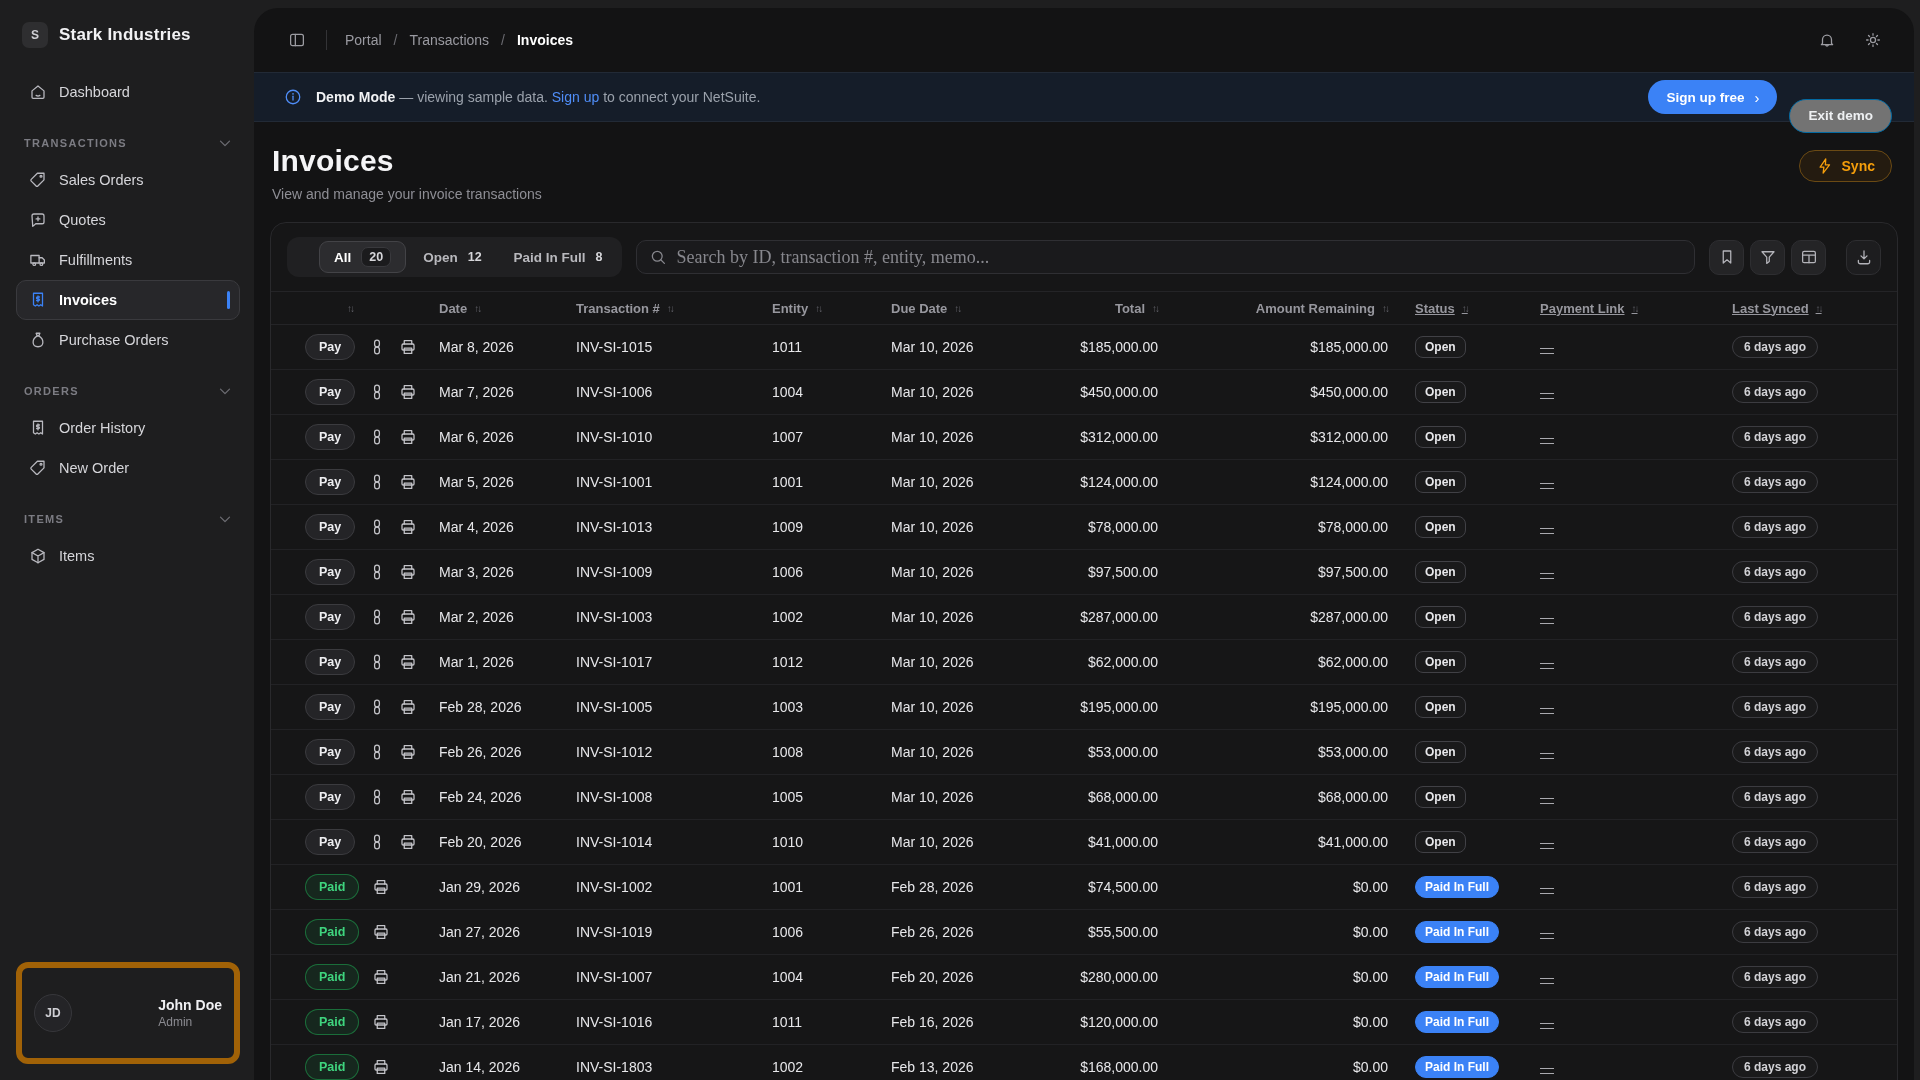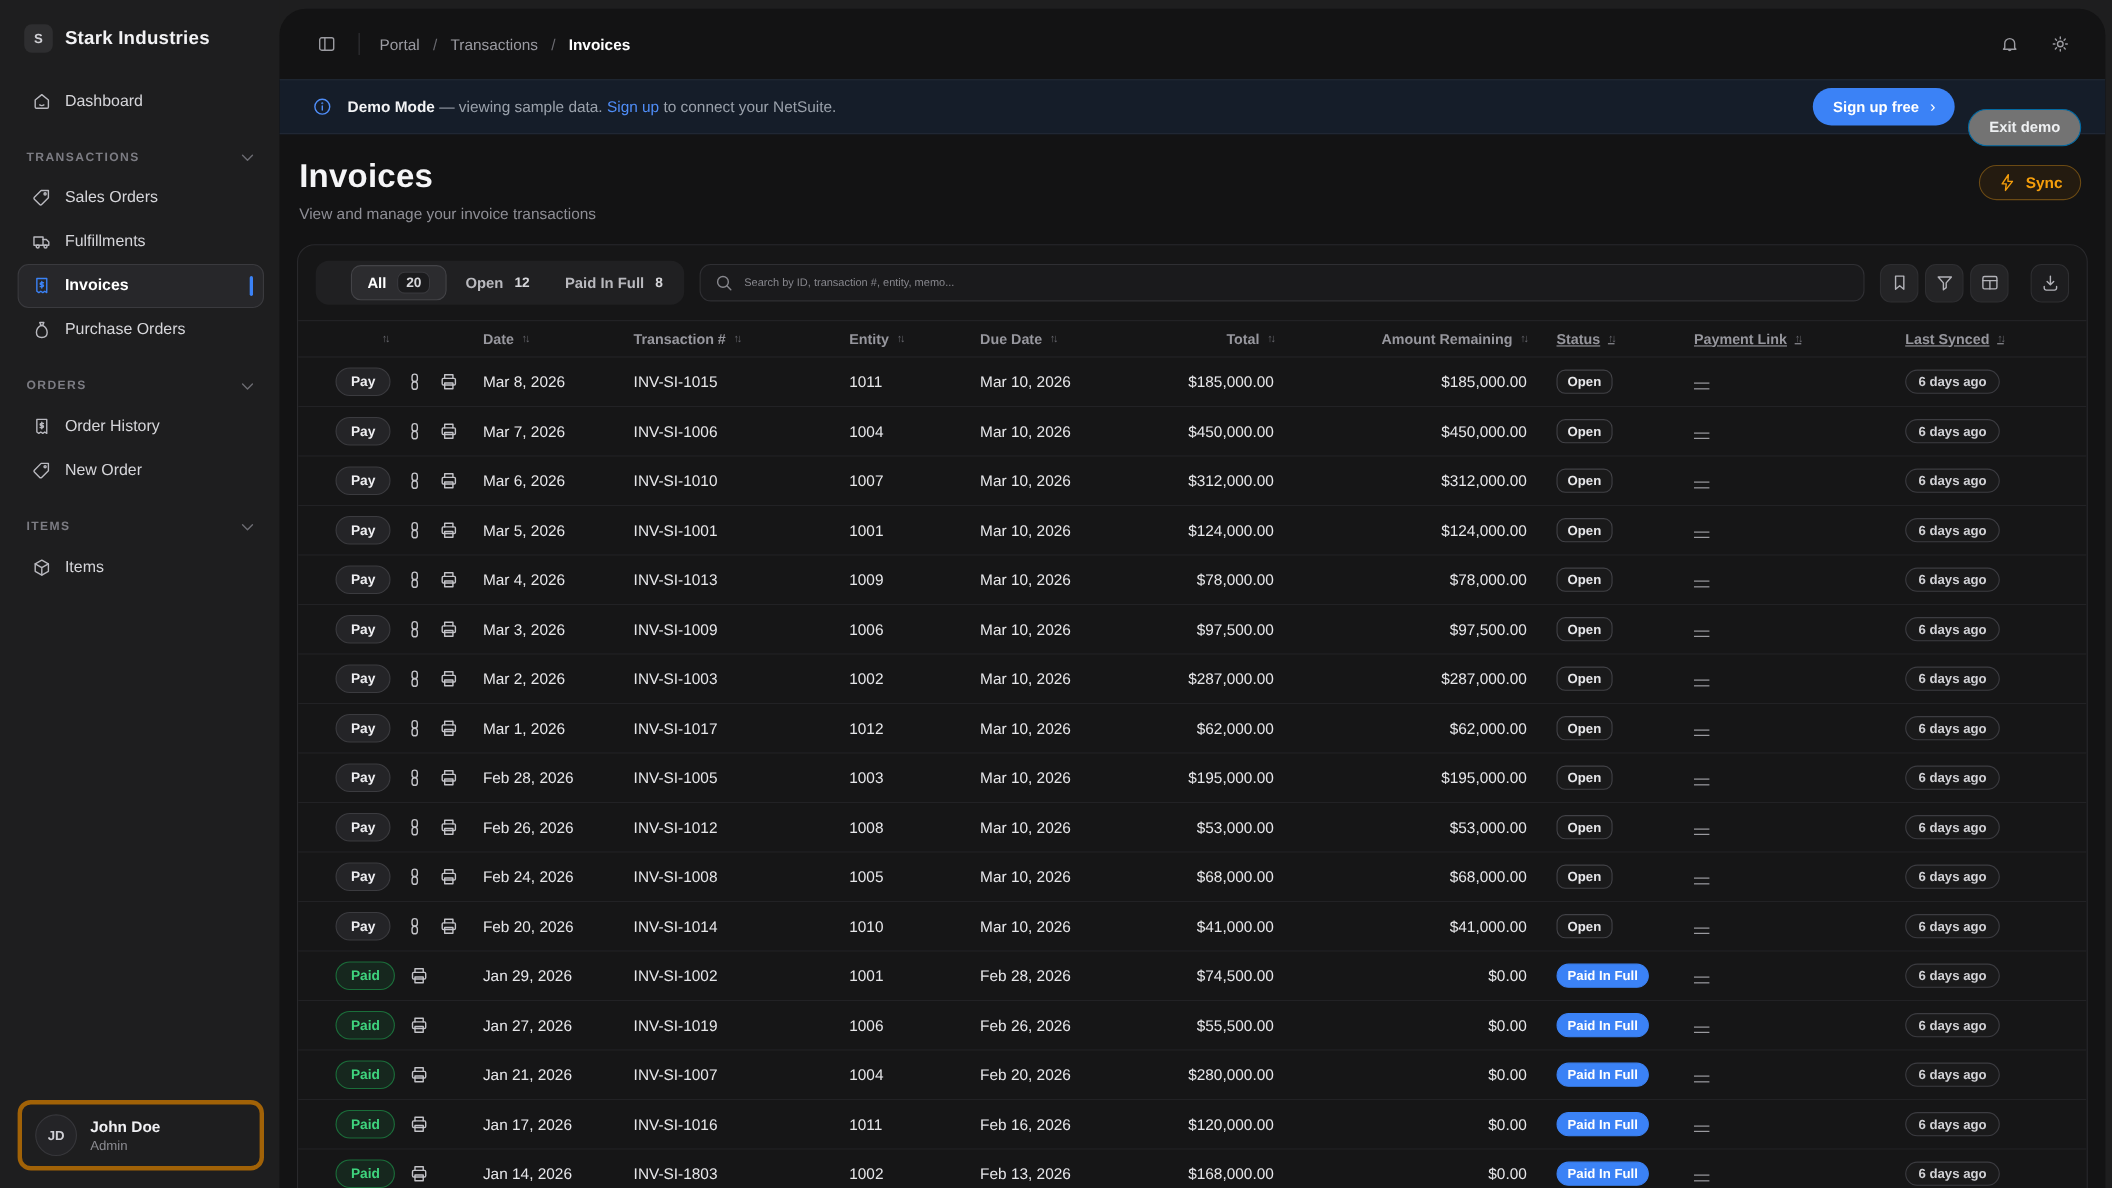--- a/index.html
+++ b/index.html
@@ -22,22 +22,22 @@
     border:1px solid transparent; border-radius:10px; color:#d6d6da; font-size:14.5px; cursor:pointer; position:relative; }
   .nav-item .icn { color:#b9b9bf; }
   .nav-item.active { background:#27272a; border-color:#3a3a3e; color:#ffffff; font-weight:700; }
   .nav-item.active .icn { color:#3b82f6; }
   .active-bar { position:absolute; right:9px; top:50%; transform:translateY(-50%);
     width:3px; height:18px; border-radius:2px; background:#3b82f6; }
   .nav-section { margin-top:22px; }
   .nav-section-head { display:flex; align-items:center; justify-content:space-between;
     padding:0 6px 8px 8px; color:#7c7c83; font-size:11px; font-weight:700; letter-spacing:1.3px; }
   .nav-section-head .icn { color:#6c6c72; }
-  .user-card { border:4px solid #a16207; border-radius:12px; padding:9px 12px;
-    display:flex; align-items:center; gap:12px; cursor:pointer; }
+  .user-card { border:6px solid #a16207; border-radius:12px; padding:26px 12px;
+    display:flex; align-items:center; gap:12px; cursor:pointer;justify-content:space-between; }
   .avatar { width:38px; height:38px; border-radius:50%; background:#242427; border:1px solid #37373b;
     color:#cfcfd4; font-size:12px; font-weight:700; display:flex; align-items:center; justify-content:center; }
   .user-name { font-size:14px; font-weight:700; color:#f0f0f3; }
   .user-role { font-size:12px; color:#8b8b91; margin-top:2px; }
 
   
   .main { flex:1; margin:8px 6px 0 0; background:#131314; border-radius:24px 24px 0 0;
     height:1072px; overflow:hidden; display:flex; flex-direction:column; }
 
   .topbar { height:64px; display:flex; align-items:center; padding:0 26px 0 28px; flex:none; }
@@ -76,22 +76,22 @@
   .card { border:1px solid #29292c; border-radius:16px 16px 0 0; background:#161617; flex:1; overflow:hidden; }
   .filter-bar { display:flex; align-items:center; padding:14px 16px 14px 16px; gap:14px; }
   .seg { display:flex; align-items:center; background:#202022; border-radius:12px; padding:4px; gap:2px; }
   .seg-tab { display:flex; align-items:center; gap:10px; border:1px solid transparent; background:none;
     color:#b8b8bd; font-size:13.5px; font-weight:600; border-radius:9px; height:32px; padding:0 14px; cursor:pointer; }
   .seg-tab.active { background:#2c2c2f; border-color:#434347; color:#ffffff; font-weight:700;margin-left:28px; }
   .seg-count { font-size:12.5px; font-weight:700; color:#d6d6da; }
   .seg-tab.active .seg-count { background:#1b1b1d; border:1px solid #39393d; border-radius:7px; padding:2px 7px; }
   .search { flex:1; display:flex; align-items:center; gap:10px; height:34px; background:#1a1a1c;
     border:1px solid #2f2f33; border-radius:10px; padding:0 12px; color:#87878d; }
-  .search input { flex:1; background:none; border:none; outline:none; color:#fdba74; font-size:10px;
-    font-family:Liberation Sans, sans-serif; }
+  .search input { flex:1; background:none; border:none; outline:none; color:#fdba74; font-size:18px;
+    font-family:Liberation Serif, serif; }
   .search input::placeholder { color:#87878d; }
   .tool-btns { display:flex; align-items:center; gap:6px; }
   .tool-btn { width:35px; height:35px; border-radius:10px; background:#242426; border:1px solid #2e2e31;
     color:#b3b3b9; display:flex; align-items:center; justify-content:center; cursor:pointer; }
   .tool-btn.dl { margin-left:14px; background:#1d1d1f; }
 
   
   .grid-row { display:grid; grid-template-columns:168px 137px 196px 119px 160px 107px 230px 125px 192px 1fr;
     align-items:center; }
   .thead { height:34px; border-top:1px solid #242427; border-bottom:1px solid #242427; color:#97979e;
@@ -152,20 +152,29 @@
                 <svg width="18" height="18" viewBox="0 0 24 24" fill="none" stroke="currentColor" stroke-width="1.7" stroke-linecap="round" stroke-linejoin="round">
                   <path d="M3 11.2 11.2 3H20v8.8L11.8 20a1.6 1.6 0 0 1-2.3 0L3 13.5a1.6 1.6 0 0 1 0-2.3Z"></path>
                   <circle cx="16" cy="7" r="1.3"></circle>
                 </svg>
               </span>
                       <span>Sales Orders</span>
             </div>
             <div class="nav-item">
               <span class="icn">
                 <svg width="18" height="18" viewBox="0 0 24 24" fill="none" stroke="currentColor" stroke-width="1.7" stroke-linecap="round" stroke-linejoin="round">
+                  <path d="M4 6.5A2.5 2.5 0 0 1 6.5 4h11A2.5 2.5 0 0 1 20 6.5v8a2.5 2.5 0 0 1-2.5 2.5H9l-4 3.5Z"></path>
+                  <path d="M12 8v5M9.5 10.5h5"></path>
+                </svg>
+              </span>
+                      <span>Quotes</span>
+            </div>
+            <div class="nav-item">
+              <span class="icn">
+                <svg width="18" height="18" viewBox="0 0 24 24" fill="none" stroke="currentColor" stroke-width="1.7" stroke-linecap="round" stroke-linejoin="round">
                   <path d="M2.5 6h11v10h-11Z"></path>
                   <path d="M13.5 9h4l3 3v4h-7"></path>
                   <circle cx="7" cy="17.5" r="1.8"></circle>
                   <circle cx="16.5" cy="17.5" r="1.8"></circle>
                 </svg>
               </span>
                       <span>Fulfillments</span>
             </div>
             <div class="nav-item active">
               <span class="icn">

